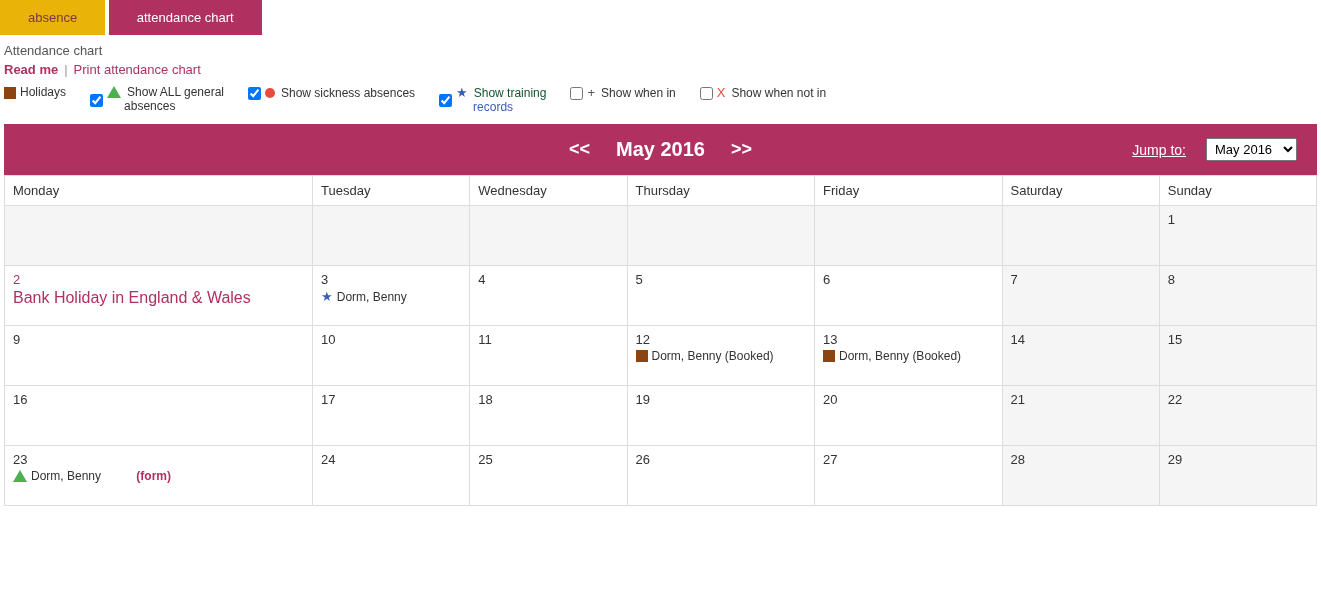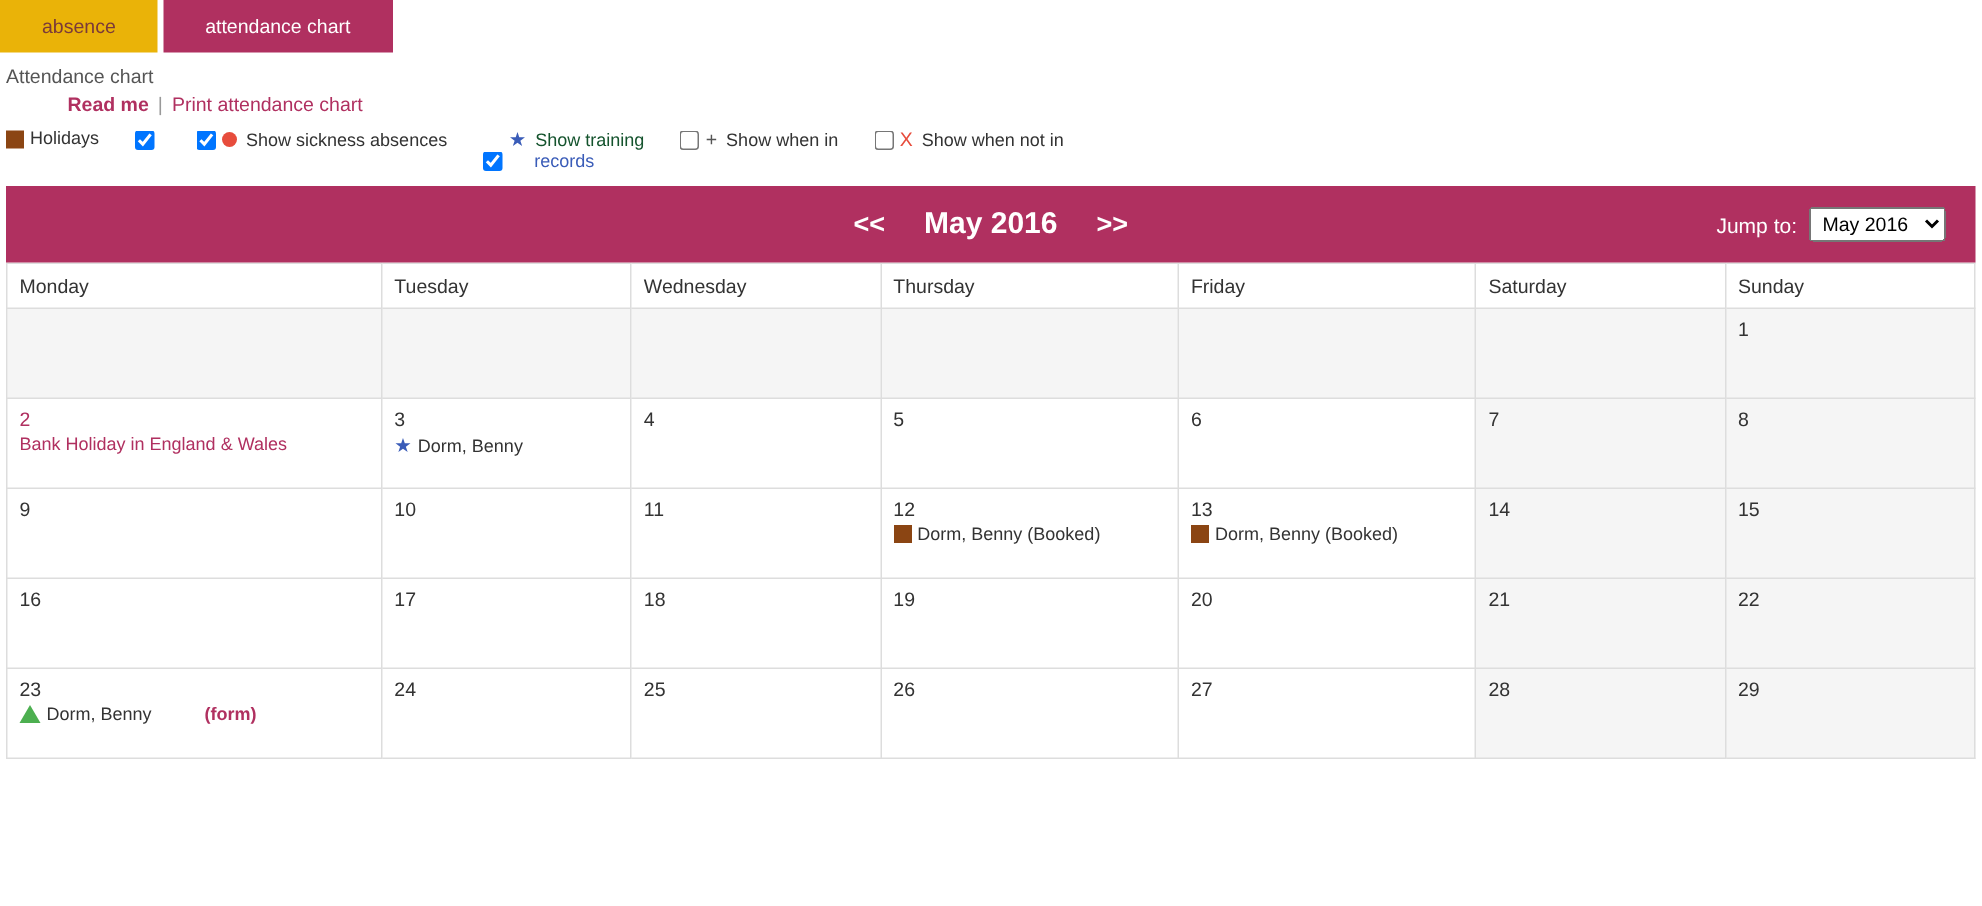--- a/index.html
+++ b/index.html
@@ -18,27 +18,27 @@
       border: none;
       padding: 10px 28px;
       cursor: pointer;
       font-size: 13px;
     }
 
     .page-area { padding: 8px 4px 4px 4px; }
 
     .breadcrumb { font-size: 13px; color: #555; margin-bottom: 4px; }
 
-    .links-row { display: flex; align-items: center; margin-bottom: 8px; gap: 6px; margin-left: 41px; }
+    .links-row { display: flex; align-items: center; margin-bottom: 8px; gap: 6px; }
     .link-read { color: #b03060; font-weight: bold; font-size: 13px; cursor: pointer; text-decoration: none; }
     .link-print { color: #b03060; font-size: 13px; cursor: pointer; text-decoration: none; }
     .separator { color: #999; }
 
     .filters-row { display: flex; align-items: flex-start; flex-wrap: wrap; gap: 0; margin-bottom: 10px; }
-    .filter-item { display: flex; align-items: flex-end; margin-right: 24px; font-size: 12px; color: #333; }
+    .filter-item { display: flex; align-items: center; margin-right: 24px; font-size: 12px; color: #333; }
     .filter-item input[type=checkbox] { margin-right: 4px; margin-top: 2px; }
     .filter-label { display: flex; align-items: flex-start; flex-direction: column; }
     .filter-inline { display: flex; align-items: center; gap: 3px; }
 
     .holiday-box { width: 12px; height: 12px; background: #8B4513; display: inline-block; margin-right: 4px; flex-shrink: 0; margin-top: 1px; }
     .triangle-green { width: 0; height: 0; border-left: 7px solid transparent; border-right: 7px solid transparent; border-bottom: 12px solid #4caf50; display: inline-block; margin-right: 3px; }
     .circle-red { width: 10px; height: 10px; background: #e74c3c; border-radius: 50%; display: inline-block; margin-right: 3px; }
     .star-blue { color: #3a5cb8; font-size: 13px; margin-right: 3px; }
     .plus-sign { color: #555; font-size: 13px; margin-right: 3px; }
     .x-sign { color: #e74c3c; font-size: 13px; margin-right: 3px; }
@@ -49,21 +49,21 @@
       display: flex;
       align-items: center;
       justify-content: center;
       padding: 14px 10px;
       font-size: 20px;
       font-weight: bold;
       position: relative;
     }
     .cal-nav { cursor: pointer; font-size: 18px; padding: 0 10px; }
     .cal-title { margin: 0 16px; }
-    .jump-to { position: absolute; right: 20px; display: flex; align-items: center; gap: 8px; font-size: 14px; font-weight: normal; }
+    .jump-to { position: absolute; right: 20px; display: flex; align-items: center; gap: 20px; font-size: 14px; font-weight: normal; text-decoration: underline; }
     .jump-to select { font-size: 13px; padding: 2px 4px; }
 
     .calendar-grid { width: 100%; border-collapse: collapse; }
     .calendar-grid th {
       border: 1px solid #ddd;
       padding: 7px 8px;
       font-weight: normal;
       font-size: 13px;
       background: #fff;
       text-align: left;
@@ -75,21 +75,21 @@
       font-size: 13px;
       min-width: 130px;
       height: 60px;
       background: #fff;
     }
     .calendar-grid td.weekend { background: #f5f5f5; }
     .calendar-grid td.empty { background: #f5f5f5; }
 
     .day-num { font-size: 13px; color: #333; display: block; margin-bottom: 2px; }
     .day-num.bank-holiday-num { color: #b03060; }
-    .bank-holiday-text { color: #b03060; font-size: 12px; display: block; }
+    .bank-holiday-text { color: #b03060; font-size: 16px; display: block; }
 
     .event-row { display: flex; align-items: center; gap: 4px; font-size: 12px; margin-top: 2px; }
     .event-square-brown { width: 12px; height: 12px; background: #8B4513; display: inline-block; flex-shrink: 0; }
     .event-star-blue { color: #3a5cb8; font-size: 13px; }
     .event-triangle-green { width: 0; height: 0; border-left: 7px solid transparent; border-right: 7px solid transparent; border-bottom: 12px solid #4caf50; display: inline-block; flex-shrink: 0; }
     .event-name { color: #333; }
     .event-name .form-link { color: #b03060; font-weight: bold; margin-left: 32px; }
   </style>
 </head>
 <body>
@@ -110,20 +110,27 @@
 
   <div class="filters-row">
 
     <div class="filter-item">
       <span class="holiday-box"></span>
       <span>Holidays</span>
     </div>
 
     <div class="filter-item" style="margin-right:24px;">
       <input type="checkbox" checked="" style="">
+      <div class="filter-label">
+        <div class="filter-inline">
+          <span class="triangle-green"></span>
+          <span>Show ALL general</span>
+        </div>
+        <span style="padding-left:17px;">absences</span>
+      </div>
     </div>
 
     <div class="filter-item" style="margin-right:24px;">
       <input type="checkbox" checked="" style="">
       <div class="filter-label">
         <div class="filter-inline">
           <span class="circle-red"></span>
           <span>Show sickness absences</span>
         </div>
       </div>

